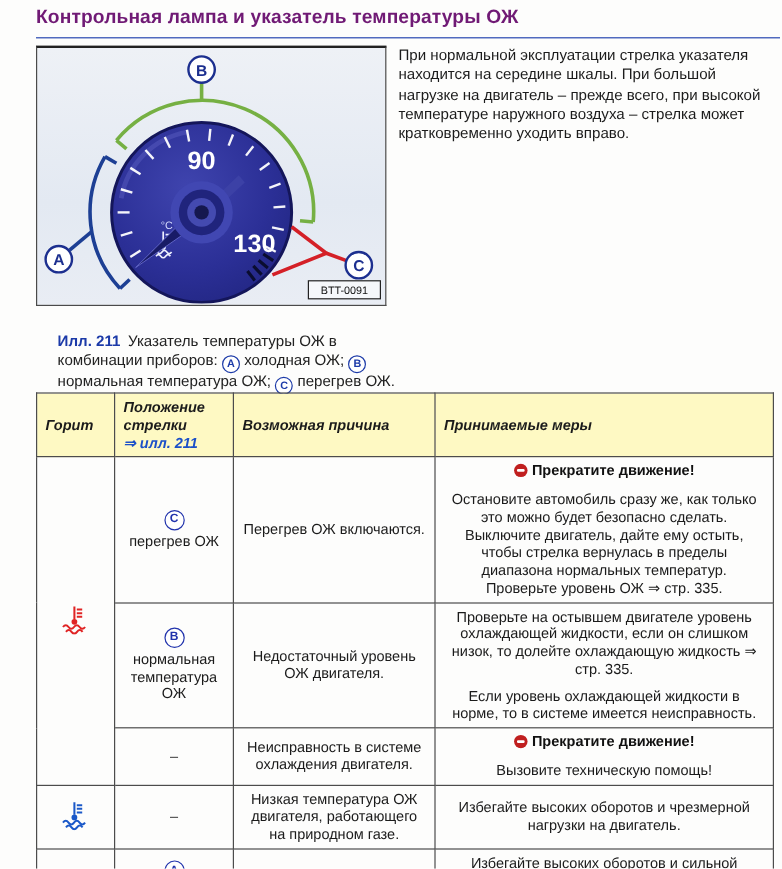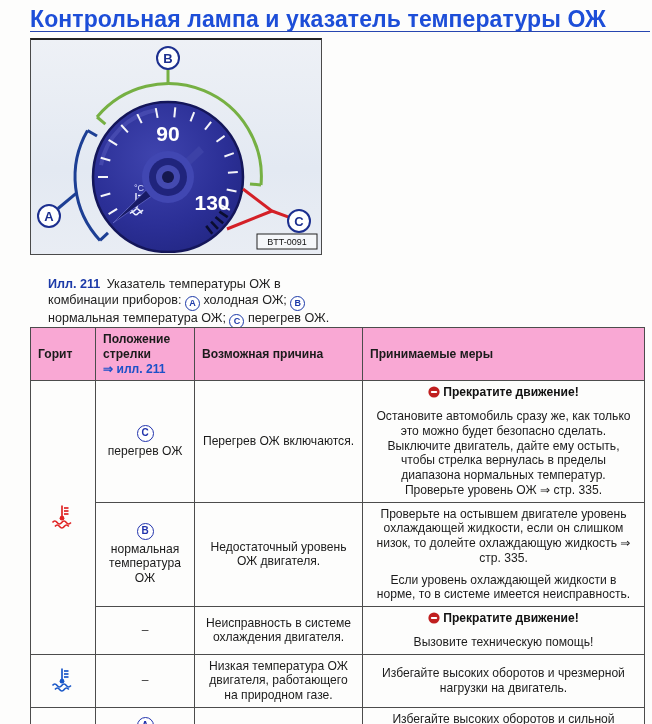--- a/index.html
+++ b/index.html
@@ -3,21 +3,21 @@
 <meta charset="utf-8">
 <style>
   html,body{margin:0;padding:0;background:#fff;}
   .page{
     position:relative;width:652px;height:724px;background:#fdfdfc;
     font-family:"Liberation Sans", sans-serif;color:#1c1c1c;overflow:hidden;
   }
   
   .title{
     position:absolute;left:30px;top:6px;width:610px;margin:0;
-    font-size:23px;font-weight:bold;color:#1d4ed8;letter-spacing:.1px;
+    font-size:16px;font-weight:bold;color:#701a75;letter-spacing:.1px;
   }
   .title-rule{position:absolute;left:30px;top:31px;width:620px;height:0;
     border-top:1.6px solid #2746b0;}
   
   .figure{
     position:absolute;left:30px;top:38px;width:292px;height:217px;
     background:linear-gradient(180deg,#eef1f6 0%,#e3e9f2 60%,#e9edf4 100%);
     border:1px solid #4a4a4a;border-top:2.5px solid #222;box-sizing:border-box;
   }
   .figure svg{display:block;}
@@ -40,21 +40,21 @@
   .book-ico{float:left;width:40px;height:30px;margin:2px 8px 0 0;}
   .warn-ico{display:inline-block;vertical-align:-2px;}
   
   table.spec{
     position:absolute;left:30px;top:327px;width:614px;border-collapse:collapse;
     table-layout:fixed;font-size:12.1px;line-height:1.22;color:#1b1b1b;
   }
   table.spec col.c1{width:65px;} table.spec col.c2{width:99px;}
   table.spec col.c3{width:168px;} table.spec col.c4{width:282px;}
   table.spec th,table.spec td{border:1px solid #4c4c4c;padding:4px 7px;vertical-align:middle;text-align:center;}
-  table.spec thead th{font-weight:bold;height:44px;text-align:left;background:#f9a8d4;}
+  table.spec thead th{font-weight:bold;height:44px;text-align:left;background:#fef9c3;font-style:italic;}
   th.center,td.center{text-align:center;}
   .hdr-ref{color:#1b50c8;font-weight:bold;white-space:nowrap;}
   td.meas{vertical-align:top;padding-top:5px;}
   .tcirc{
     display:inline-flex;align-items:center;justify-content:center;
     width:15px;height:15px;border:1.4px solid #2133ac;border-radius:50%;
     color:#2133ac;font-size:10px;font-weight:bold;line-height:1;background:#fff;margin-bottom:2px;
   }
   .stop-line{font-weight:bold;color:#111;}
   .stop-ico{display:inline-block;vertical-align:-2px;margin-right:3px;}
@@ -176,20 +176,21 @@
     <span class="ref">Илл. 211</span> <span>Указатель температуры ОЖ в комбинации приборов:</span>
     <span class="circ">A</span>
     <span>холодная ОЖ;</span>
     <span class="circ">B</span>
     <span>нормальная температура ОЖ;</span>
     <span class="circ">C</span>
     <span>перегрев ОЖ.</span>
   </p>
 
   <div class="intro">
+    <p>При нормальной эксплуатации стрелка указателя находится на середине шкалы. При большой нагрузке на двигатель – прежде всего, при высокой температуре наружного воздуха – стрелка может кратковременно уходить вправо.</p>
   </div>
 
   <table class="spec">
     <colgroup>
         <col class="c1">
         <col class="c2">
         <col class="c3">
         <col class="c4">
       </colgroup>
     <thead>

